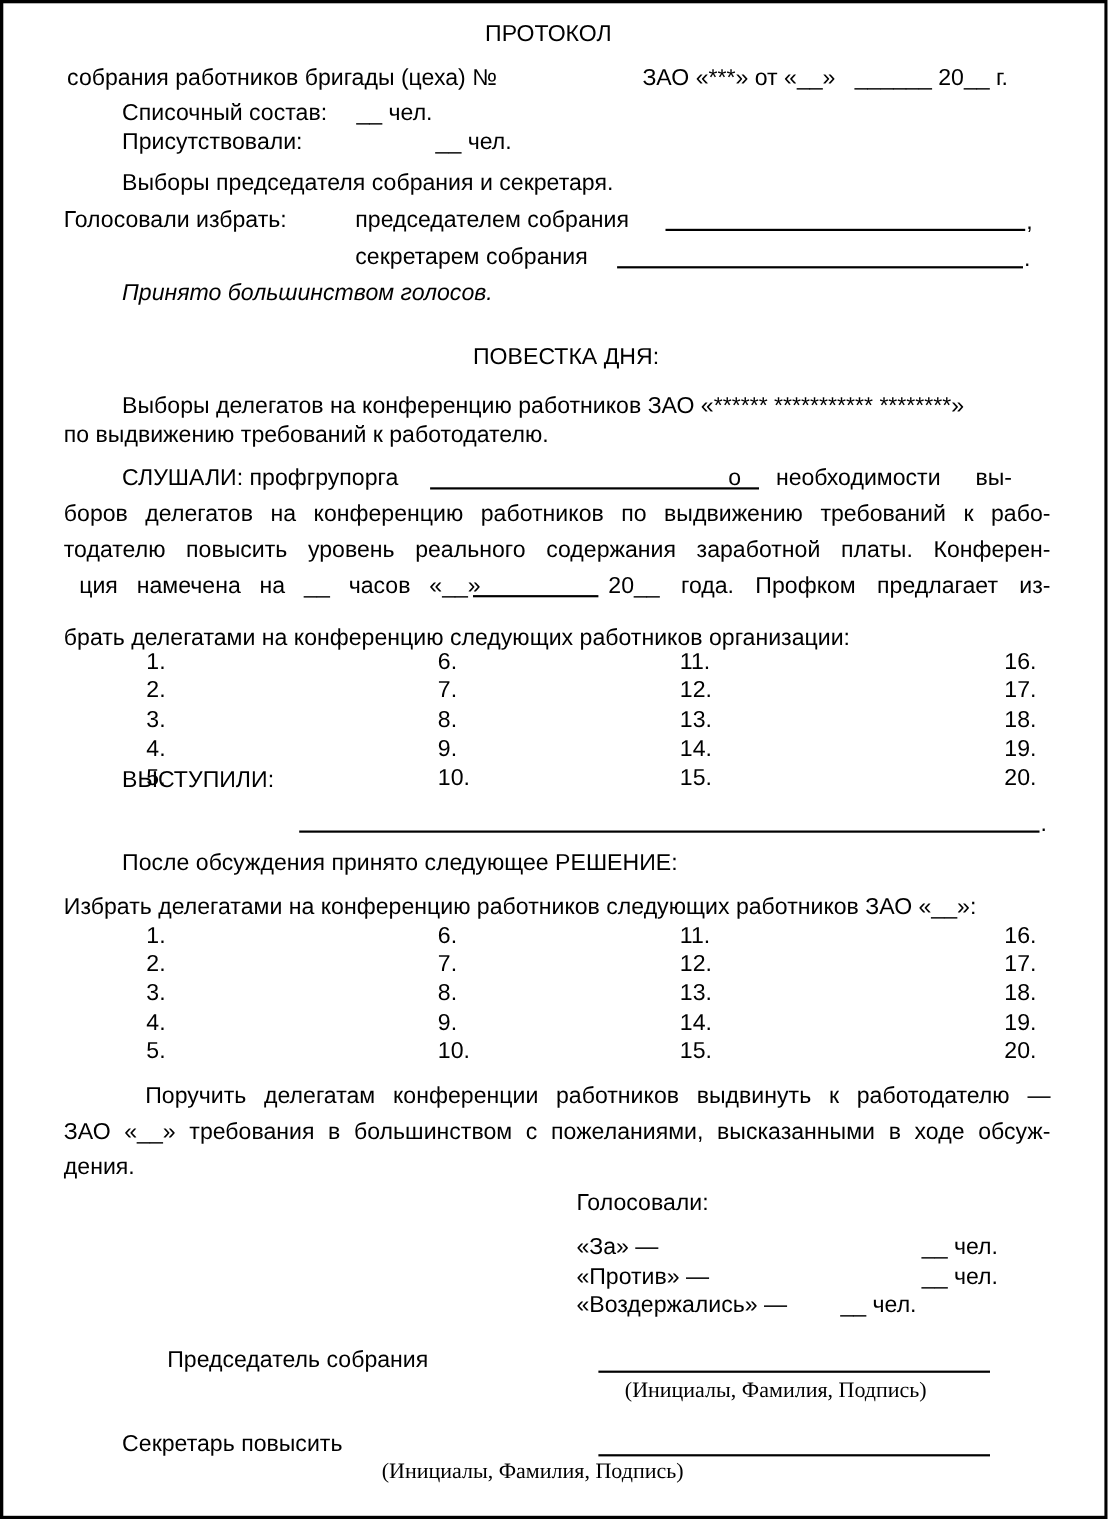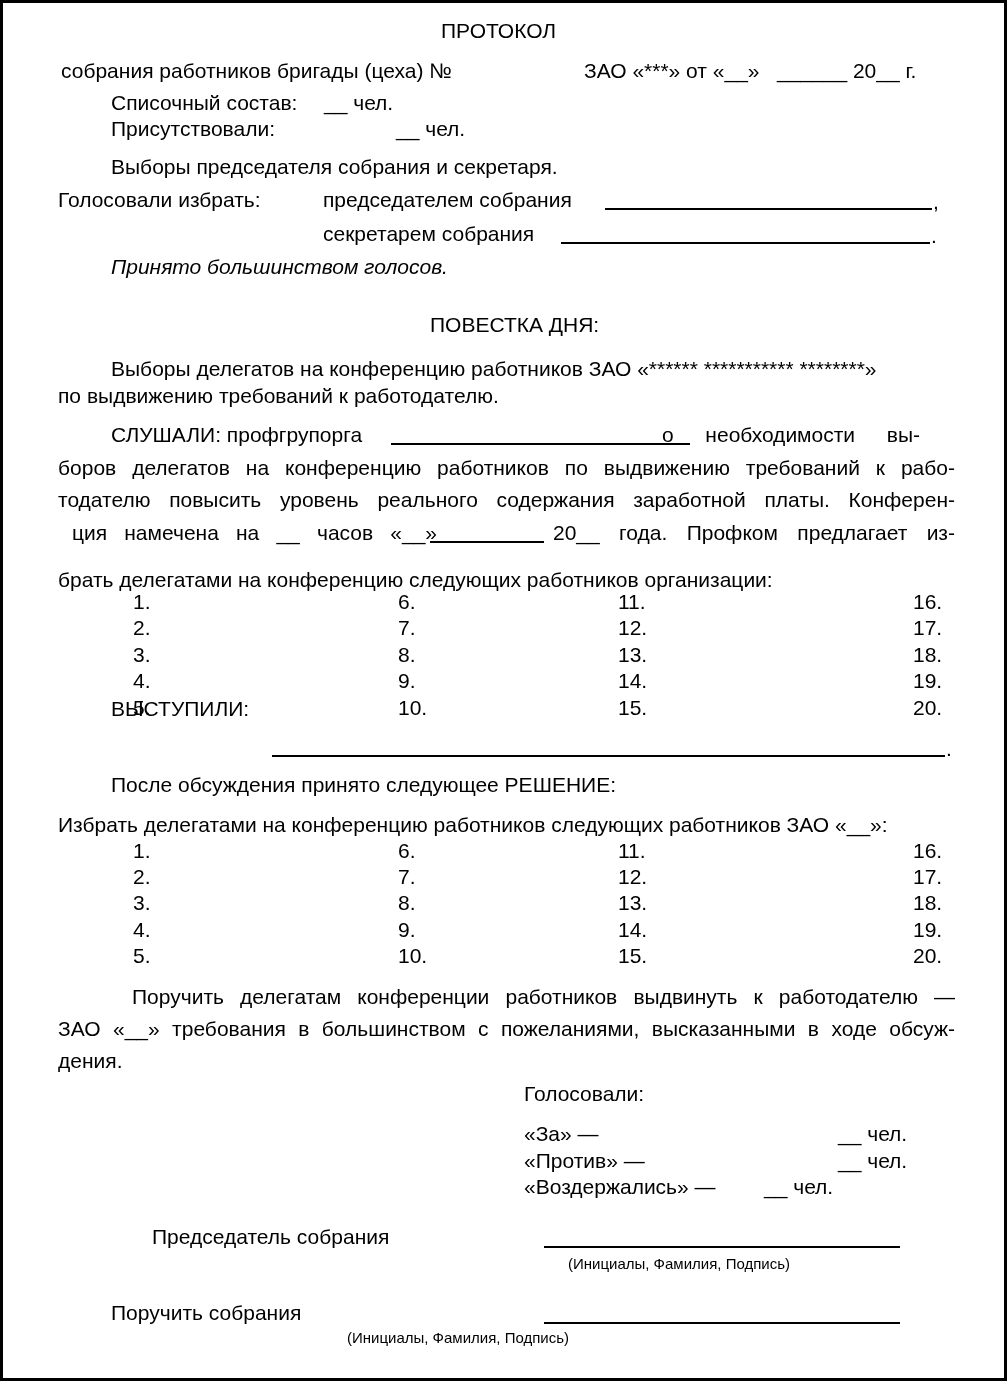--- a/index.html
+++ b/index.html
@@ -5,21 +5,21 @@
   html, body { margin: 0; padding: 0; background: #ffffff; }
   body { width: 1007px; height: 1381px; position: relative; overflow: hidden;
          font-family: "Liberation Sans", sans-serif; color: #000; font-size: 21px; }
   .page { position: absolute; left: 0; top: 0; width: 1001px; height: 1375px;
           border-left: 3px solid #000; border-top: 3px solid #000;
           border-right: 3px solid #000; border-bottom: 3px solid #000; }
   .t { position: absolute; white-space: pre; line-height: 24px; }
   .line { position: absolute; height: 0; border-top: 2px solid #000; }
   .just { position: absolute; left: 58px; width: 897px; text-align: justify; text-align-last: justify; white-space: nowrap; line-height: 24px; }
   .num { position: absolute; line-height: 24px; }
-  .small { font-size: 15px; }
+  .small { font-size: 20px; font-family: Liberation Serif, serif; }
 </style>
 </head>
 <body>
 
 <div class="page"></div>
 
 <div class="t" style="left:441px; top:19px;">ПРОТОКОЛ</div>
 <div class="t" style="left:61px; top:59px;">собрания работников бригады (цеха) №</div>
 <div class="t" style="left:584px; top:59px;">ЗАО «***» от «__»   ______ 20__ г.</div>
 
@@ -117,15 +117,15 @@
 <div class="t" style="left:838px; top:1122px;">__ чел.</div>
 <div class="t" style="left:524px; top:1149px;">«Против» —</div>
 <div class="t" style="left:838px; top:1149px;">__ чел.</div>
 <div class="t" style="left:524px; top:1175px;">«Воздержались» —</div>
 <div class="t" style="left:764px; top:1175px;">__ чел.</div>
 
 <div class="t" style="left:111px; top:1225px;margin-left:41px;">Председатель собрания</div>
 <div class="line" style="left:544px; top:1246px; width:356px;"></div>
 <div class="t small" style="left:568px; top:1252px;">(Инициалы, Фамилия, Подпись)</div>
 
-<div class="t" style="left:111px; top:1301px;">Поручить собрания</div>
+<div class="t" style="left:111px; top:1301px;">Секретарь повысить</div>
 <div class="line" style="left:544px; top:1322px; width:356px;"></div>
 <div class="t small" style="left:347px; top:1326px;">(Инициалы, Фамилия, Подпись)</div>
 
 </body></html>

